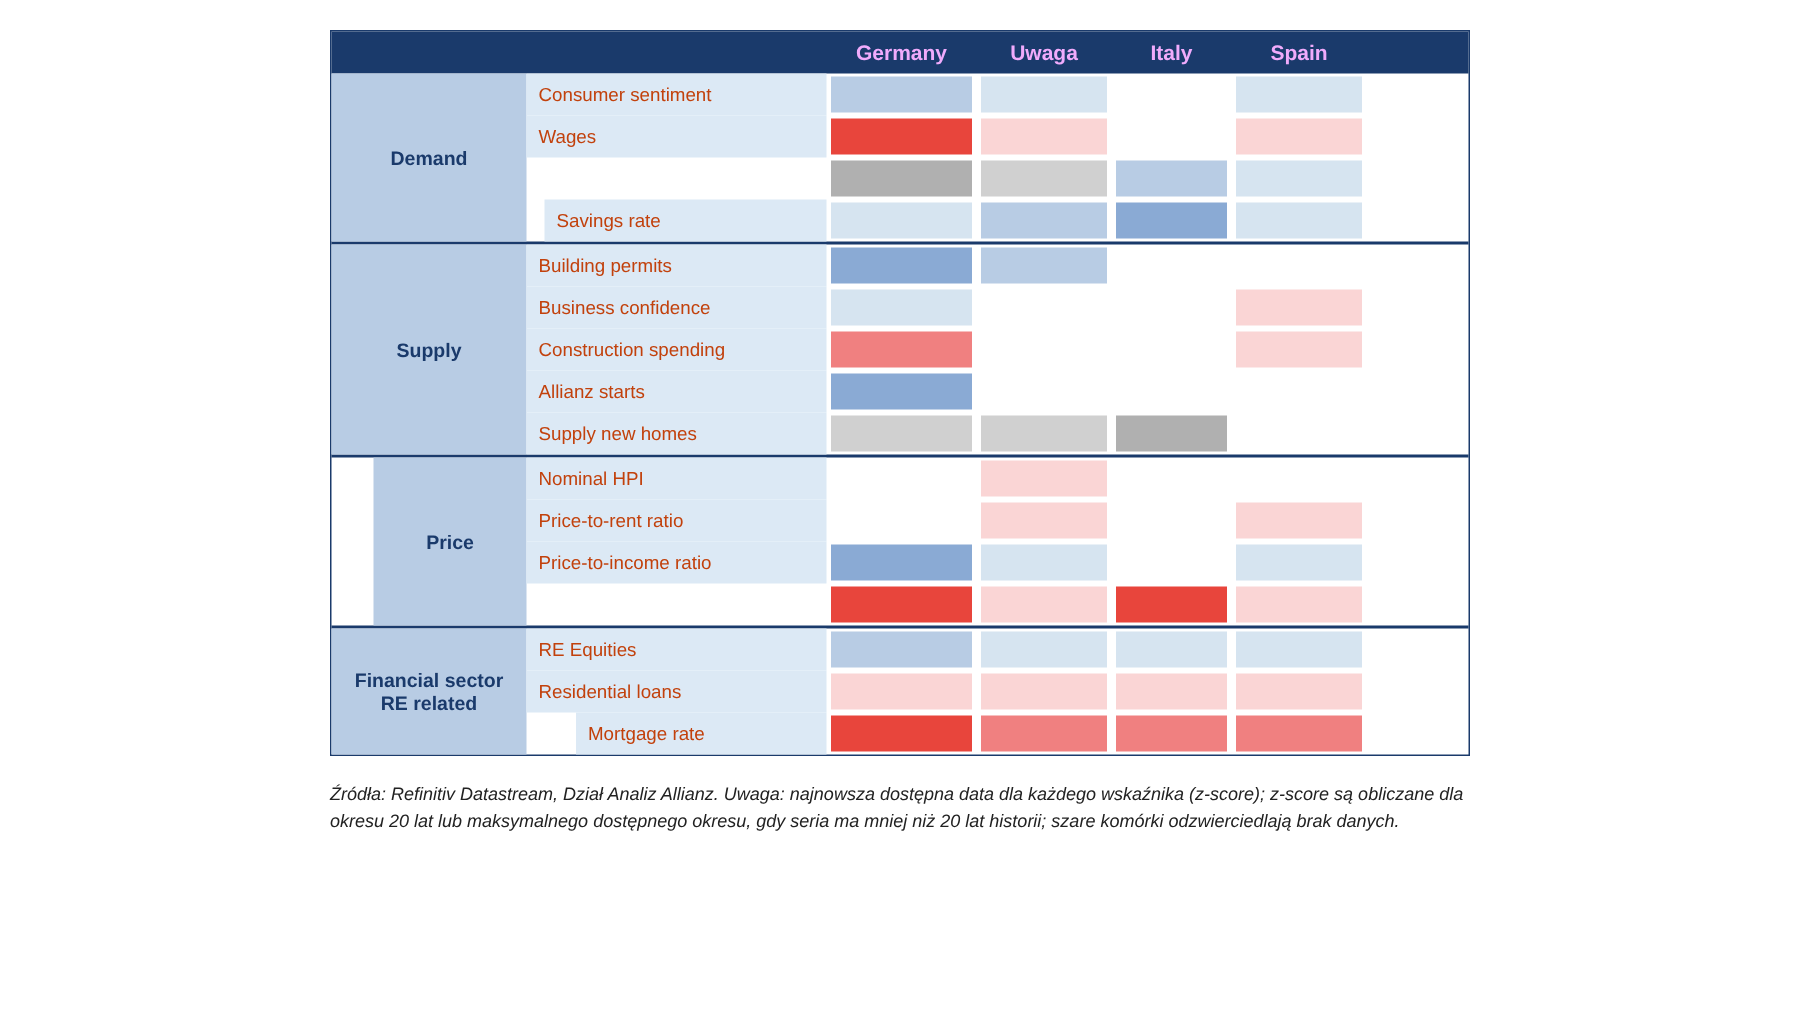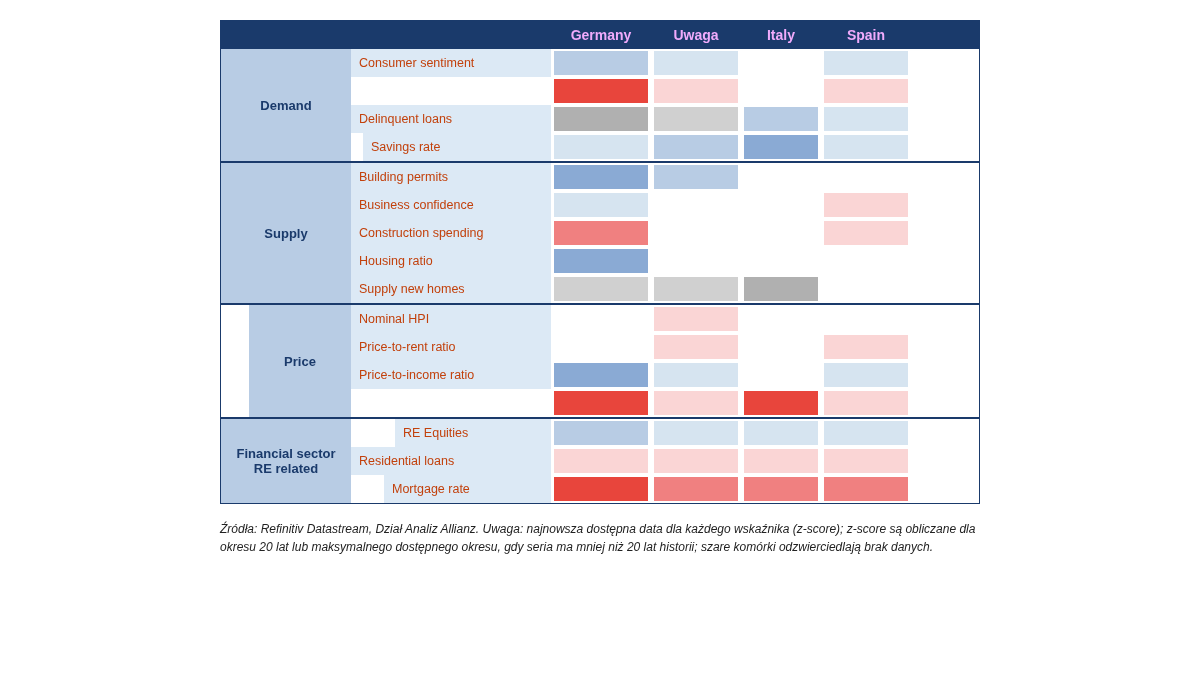--- a/index.html
+++ b/index.html
@@ -75,25 +75,25 @@
       <div class="col-label">Italy</div>
       <div class="col-label">Spain</div>
     </div>
     <div style="border-bottom: 2px solid rgb(26, 58, 107); display: grid; grid-template-columns: 130px 200px 100px 90px 80px 90px; grid-template-rows: repeat(4, 28px);">
       <div class="category-cell" style="grid-area: 1 / 1 / 5;">Demand</div>
       <div class="row-label" style="grid-area: 1 / 2;">Consumer sentiment</div>
       <div style="grid-area: 1 / 3; margin: 2px 3px; height: 24px; background-color: rgb(184, 204, 228);"></div>
       <div style="grid-area: 1 / 4; margin: 2px 3px; height: 24px; background-color: rgb(214, 228, 240);"></div>
       <div style="grid-area: 1 / 5; margin: 2px 3px; height: 24px; background-color: rgb(255, 255, 255);"></div>
       <div style="grid-area: 1 / 6; margin: 2px 3px; height: 24px; background-color: rgb(214, 228, 240);"></div>
+      <div class="row-label" style="grid-area: 2 / 2;">Wages</div>
       <div style="grid-area: 2 / 3; margin: 2px 3px; height: 24px; background-color: rgb(232, 69, 60);"></div>
       <div style="grid-area: 2 / 4; margin: 2px 3px; height: 24px; background-color: rgb(250, 213, 213);"></div>
       <div style="grid-area: 2 / 5; margin: 2px 3px; height: 24px; background-color: rgb(255, 255, 255);"></div>
       <div style="grid-area: 2 / 6; margin: 2px 3px; height: 24px; background-color: rgb(250, 213, 213);"></div>
-      <div class="row-label" style="grid-area: 3 / 2;">Delinquent loans</div>
       <div style="grid-area: 3 / 3; margin: 2px 3px; height: 24px; background-color: rgb(176, 176, 176);"></div>
       <div style="grid-area: 3 / 4; margin: 2px 3px; height: 24px; background-color: rgb(208, 208, 208);"></div>
       <div style="grid-area: 3 / 5; margin: 2px 3px; height: 24px; background-color: rgb(184, 204, 228);"></div>
       <div style="grid-area: 3 / 6; margin: 2px 3px; height: 24px; background-color: rgb(214, 228, 240);"></div>
       <div class="row-label" style="grid-area: 4 / 2; margin-left: 12px;">Savings rate</div>
       <div style="grid-area: 4 / 3; margin: 2px 3px; height: 24px; background-color: rgb(214, 228, 240);"></div>
       <div style="grid-area: 4 / 4; margin: 2px 3px; height: 24px; background-color: rgb(184, 204, 228);"></div>
       <div style="grid-area: 4 / 5; margin: 2px 3px; height: 24px; background-color: rgb(138, 170, 212);"></div>
       <div style="grid-area: 4 / 6; margin: 2px 3px; height: 24px; background-color: rgb(214, 228, 240);"></div>
     </div>
@@ -107,21 +107,21 @@
       <div class="row-label" style="grid-area: 2 / 2;">Business confidence</div>
       <div style="grid-area: 2 / 3; margin: 2px 3px; height: 24px; background-color: rgb(214, 228, 240);"></div>
       <div style="grid-area: 2 / 4; margin: 2px 3px; height: 24px; background-color: rgb(255, 255, 255);"></div>
       <div style="grid-area: 2 / 5; margin: 2px 3px; height: 24px; background-color: rgb(255, 255, 255);"></div>
       <div style="grid-area: 2 / 6; margin: 2px 3px; height: 24px; background-color: rgb(250, 213, 213);"></div>
       <div class="row-label" style="grid-area: 3 / 2;">Construction spending</div>
       <div style="grid-area: 3 / 3; margin: 2px 3px; height: 24px; background-color: rgb(240, 128, 128);"></div>
       <div style="grid-area: 3 / 4; margin: 2px 3px; height: 24px; background-color: rgb(255, 255, 255);"></div>
       <div style="grid-area: 3 / 5; margin: 2px 3px; height: 24px; background-color: rgb(255, 255, 255);"></div>
       <div style="grid-area: 3 / 6; margin: 2px 3px; height: 24px; background-color: rgb(250, 213, 213);"></div>
-      <div class="row-label" style="grid-area: 4 / 2;">Housing ratio</div>
+      <div class="row-label" style="grid-area: 4 / 2;">Allianz starts</div>
       <div style="grid-area: 4 / 3; margin: 2px 3px; height: 24px; background-color: rgb(138, 170, 212);"></div>
       <div style="grid-area: 4 / 4; margin: 2px 3px; height: 24px; background-color: rgb(255, 255, 255);"></div>
       <div style="grid-area: 4 / 5; margin: 2px 3px; height: 24px; background-color: rgb(255, 255, 255);"></div>
       <div style="grid-area: 4 / 6; margin: 2px 3px; height: 24px; background-color: rgb(255, 255, 255);"></div>
       <div class="row-label" style="grid-area: 5 / 2;">Supply new homes</div>
       <div style="grid-area: 5 / 3; margin: 2px 3px; height: 24px; background-color: rgb(208, 208, 208);"></div>
       <div style="grid-area: 5 / 4; margin: 2px 3px; height: 24px; background-color: rgb(208, 208, 208);"></div>
       <div style="grid-area: 5 / 5; margin: 2px 3px; height: 24px; background-color: rgb(176, 176, 176);"></div>
       <div style="grid-area: 5 / 6; margin: 2px 3px; height: 24px; background-color: rgb(255, 255, 255);"></div>
     </div>
@@ -142,21 +142,21 @@
       <div style="grid-area: 3 / 4; margin: 2px 3px; height: 24px; background-color: rgb(214, 228, 240);"></div>
       <div style="grid-area: 3 / 5; margin: 2px 3px; height: 24px; background-color: rgb(255, 255, 255);"></div>
       <div style="grid-area: 3 / 6; margin: 2px 3px; height: 24px; background-color: rgb(214, 228, 240);"></div>
       <div style="grid-area: 4 / 3; margin: 2px 3px; height: 24px; background-color: rgb(232, 69, 60);"></div>
       <div style="grid-area: 4 / 4; margin: 2px 3px; height: 24px; background-color: rgb(250, 213, 213);"></div>
       <div style="grid-area: 4 / 5; margin: 2px 3px; height: 24px; background-color: rgb(232, 69, 60);"></div>
       <div style="grid-area: 4 / 6; margin: 2px 3px; height: 24px; background-color: rgb(250, 213, 213);"></div>
     </div>
     <div style="border-bottom: none; display: grid; grid-template-columns: 130px 200px 100px 90px 80px 90px; grid-template-rows: repeat(3, 28px);">
       <div class="category-cell" style="grid-area: 1 / 1 / 4;">Financial sector RE related</div>
-      <div class="row-label" style="grid-area: 1 / 2; margin-left: 44px;">RE Equities</div>
+      <div class="row-label" style="grid-area: 1 / 2;">RE Equities</div>
       <div style="grid-area: 1 / 3; margin: 2px 3px; height: 24px; background-color: rgb(184, 204, 228);"></div>
       <div style="grid-area: 1 / 4; margin: 2px 3px; height: 24px; background-color: rgb(214, 228, 240);"></div>
       <div style="grid-area: 1 / 5; margin: 2px 3px; height: 24px; background-color: rgb(214, 228, 240);"></div>
       <div style="grid-area: 1 / 6; margin: 2px 3px; height: 24px; background-color: rgb(214, 228, 240);"></div>
       <div class="row-label" style="grid-area: 2 / 2;">Residential loans</div>
       <div style="grid-area: 2 / 3; margin: 2px 3px; height: 24px; background-color: rgb(250, 213, 213);"></div>
       <div style="grid-area: 2 / 4; margin: 2px 3px; height: 24px; background-color: rgb(250, 213, 213);"></div>
       <div style="grid-area: 2 / 5; margin: 2px 3px; height: 24px; background-color: rgb(250, 213, 213);"></div>
       <div style="grid-area: 2 / 6; margin: 2px 3px; height: 24px; background-color: rgb(250, 213, 213);"></div>
       <div class="row-label" style="grid-area: 3 / 2; margin-left: 33px;">Mortgage rate</div>

